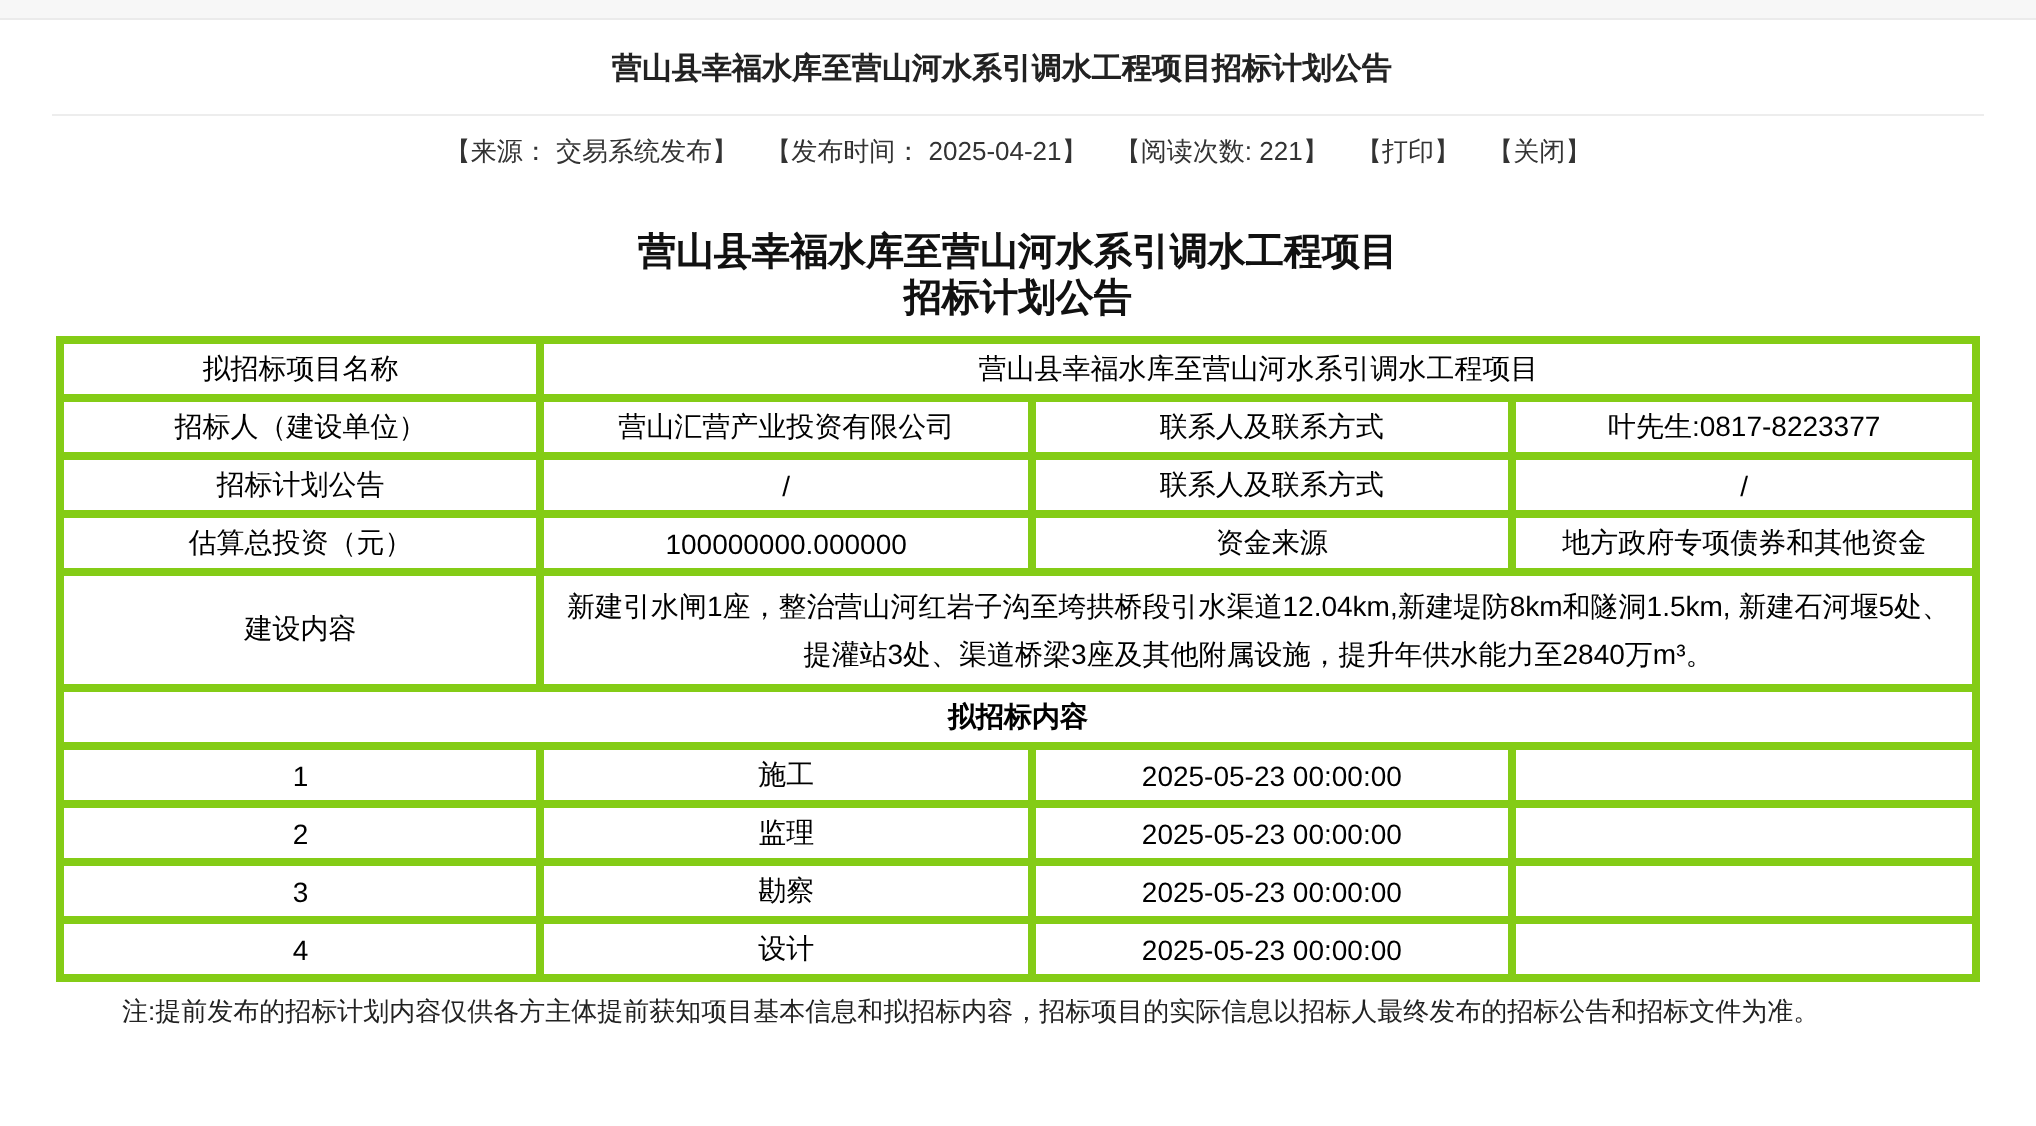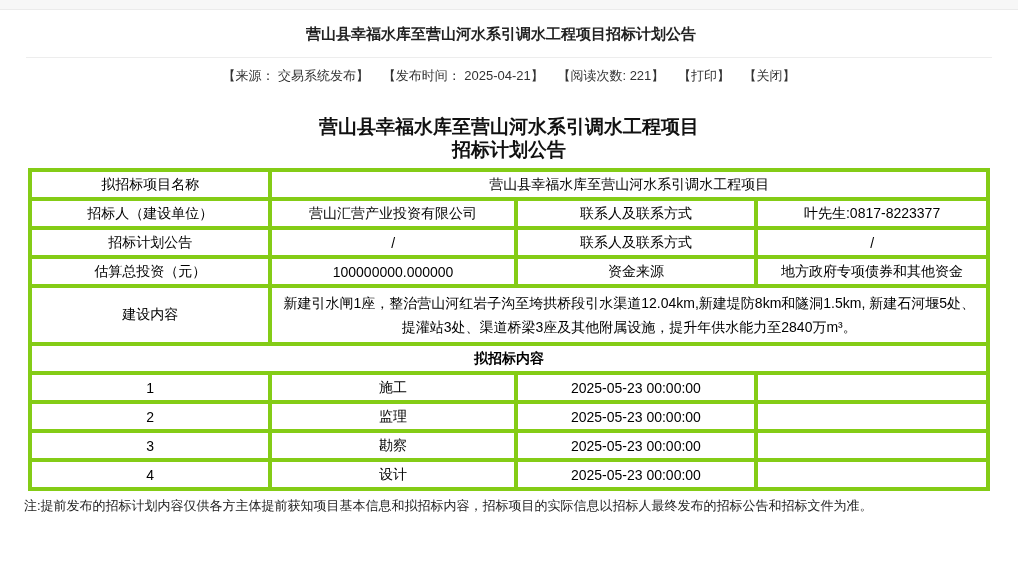--- a/index.html
+++ b/index.html
@@ -69,21 +69,21 @@
     line-height: 24px;
     padding: 3px 10px;
     margin-left: 40px;
   }
   td.section-title {
     font-weight: bold;
   }
   .note {
     font-size: 13px;
     color: #222;
-    margin: 6px 0 0 24px;
+    margin: 6px 0 0 61px;
   }
 </style>
 </head>
 <body>
 
 <div class="page">
 
   <div class="topbar"></div>
 
   <div class="page-title">营山县幸福水库至营山河水系引调水工程项目招标计划公告</div>

